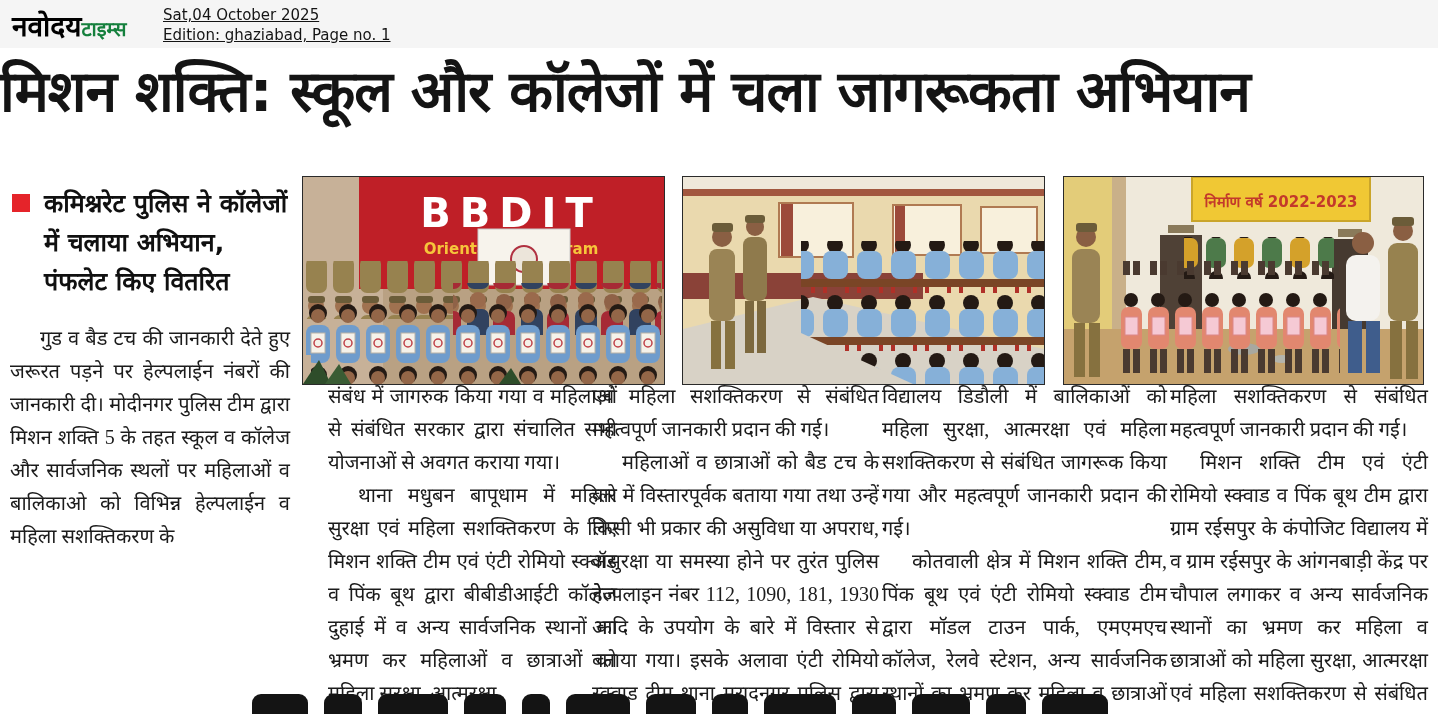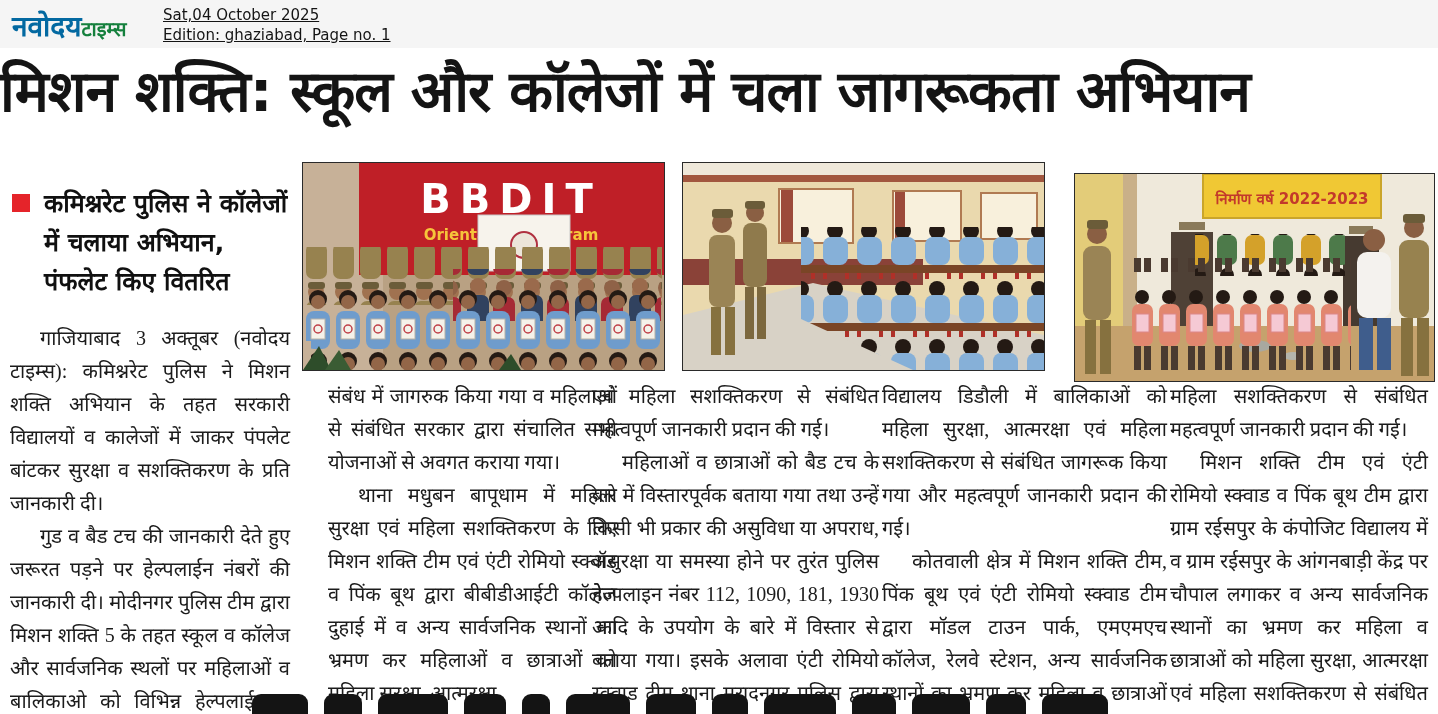--- a/index.html
+++ b/index.html
@@ -1,21 +1,21 @@
 <!DOCTYPE html>
 <html><head>
 <meta charset="utf-8">
 <style>
   html,body{margin:0;padding:0;background:#ffffff;}
   .page{position:relative;width:1438px;height:714px;overflow:hidden;background:#ffffff;
         font-family:"Liberation Serif",serif;}
   
   .masthead{position:absolute;left:0;top:0;width:1438px;height:48px;background:#f5f5f5;}
   .logo{position:absolute;left:12px;top:6px;white-space:nowrap;}
-  .logo-main{color:#0369a1;font-weight:bold;font-size:28px;font-family:"DejaVu Sans",sans-serif;}
+  .logo-main{color:#000000;font-weight:bold;font-size:28px;font-family:"DejaVu Sans",sans-serif;}
   .logo-sub{color:#15803d;font-size:20px;font-weight:bold;font-family:Liberation Sans, sans-serif;}
   .dateblock{position:absolute;left:163px;top:5px;font-family:"DejaVu Sans",sans-serif;
              font-size:15px;line-height:20px;color:#141414;text-decoration:underline;}
   
   .headline{position:absolute;left:0;top:50px;margin:0;width:1426px;overflow:hidden;
             font-family:"DejaVu Sans",sans-serif;font-size:57px;font-weight:800;color:#141414;
             white-space:nowrap;letter-spacing:-1px;}
   
   .subhead{position:absolute;left:10px;top:184px;width:284px;padding-left:34px;box-sizing:border-box;
            font-family:"DejaVu Sans",sans-serif;font-size:25px;line-height:39px;font-weight:700;color:#101010;}
@@ -23,21 +23,21 @@
   
   .col{position:absolute;font-size:20px;line-height:33px;text-align:justify;color:#1b1b1b;}
   .col p{margin:0;}
   .col p.indent{text-indent:30px;}
   #col1{left:10px;top:322px;width:280px;}
   #col2{left:296px;top:380px;width:289px;margin-left:32px;}
   #col3{left:592px;top:380px;width:287px;}
   #col4{left:882px;top:380px;width:285px;}
   #col5{left:1170px;top:380px;width:258px;}
   
-  .photo{position:absolute;top:162px;border:1px solid #2a2a2a;background:#5eead4;}
+  .photo{position:absolute;top:176px;border:1px solid #2a2a2a;background:#5eead4;}
   #photo1{left:302px;width:361px;height:207px;}
   #photo2{left:682px;width:361px;height:207px;}
   #photo3{left:1063px;width:359px;height:207px;}
   .photo svg{display:block;width:100%;height:100%;}
   
   .cropstrip{position:absolute;left:252px;top:694px;width:1000px;height:20px;
              display:flex;align-items:flex-end;gap:16px;}
   .blob{background:#141414;height:20px;border-radius:9px 9px 0 0;flex:0 0 auto;}
 </style>
 </head>
@@ -136,21 +136,21 @@
         <rect x="29" y="46" width="21" height="9" rx="3" fill="#6b5c39"></rect>
         <rect x="28" y="144" width="10" height="48" fill="#86713f"></rect>
         <rect x="42" y="144" width="10" height="48" fill="#86713f"></rect>
       </g>
 
       <rect x="118" y="64" width="243" height="143" fill="url(#p2stu)"></rect>
       <polygon points="118,207 118,156 230,207" fill="#d8d2c6"></polygon>
     </svg>
   </figure>
 
-  <figure class="photo" id="photo3" style="margin:11px">
+  <figure class="photo" id="photo3" style="margin:0">
     <svg viewBox="0 0 359 207" preserveAspectRatio="none">
       <defs>
         <pattern id="p3child" width="27" height="112" patternUnits="userSpaceOnUse">
           <circle cx="13" cy="11" r="7" fill="#241a14"></circle>
           <rect x="3" y="18" width="21" height="42" rx="7" fill="#e2876f"></rect>
           <rect x="7" y="28" width="13" height="18" fill="#f5c9d4" stroke="#d88" stroke-width="1"></rect>
           <rect x="5" y="60" width="7" height="38" fill="#4a3a30"></rect>
           <rect x="15" y="60" width="7" height="38" fill="#4a3a30"></rect>
         </pattern>
         <pattern id="p3teach" width="56" height="46" patternUnits="userSpaceOnUse">
@@ -194,21 +194,20 @@
         <rect x="324" y="66" width="30" height="78" rx="9" fill="#97824f"></rect>
         <circle cx="339" cy="54" r="10" fill="#8a5f43"></circle>
         <rect x="328" y="40" width="22" height="9" rx="3" fill="#6b5c39"></rect>
         <rect x="326" y="144" width="12" height="58" fill="#86713f"></rect>
         <rect x="342" y="144" width="12" height="58" fill="#86713f"></rect>
       </g>
     </svg>
   </figure>
 
   <div class="col" id="col1">
-    <p class="indent">गाजियाबाद 3 अक्तूबर (नवोदय टाइम्स): कमिश्नरेट पुलिस ने मिशन शक्ति अभियान के तहत सरकारी विद्यालयों व कालेजों में जाकर पंपलेट बांटकर सुरक्षा व सशक्तिकरण के प्रति जानकारी दी।</p>
     <p class="indent">गुड व बैड टच की जानकारी देते हुए जरूरत पड़ने पर हेल्पलाईन नंबरों की जानकारी दी। मोदीनगर पुलिस टीम द्वारा मिशन शक्ति 5 के तहत स्कूल व कॉलेज और सार्वजनिक स्थलों पर महिलाओं व बालिकाओ को विभिन्न हेल्पलाईन व महिला सशक्तिकरण के</p>
   </div>
   <div class="col" id="col2">
     <p>संबंध में जागरुक किया गया व महिलाओं से संबंधित सरकार द्वारा संचालित सभी योजनाओं से अवगत कराया गया।</p>
     <p class="indent">थाना मधुबन बापूधाम में महिला सुरक्षा एवं महिला सशक्तिकरण के लिए मिशन शक्ति टीम एवं एंटी रोमियो स्क्वॉड व पिंक बूथ द्वारा बीबीडीआईटी कॉलेज दुहाई में व अन्य सार्वजनिक स्थानों का भ्रमण कर महिलाओं व छात्राओं को महिला सुरक्षा, आत्मरक्षा</p>
   </div>
   <div class="col" id="col3">
     <p>एवं महिला सशक्तिकरण से संबंधित महत्वपूर्ण जानकारी प्रदान की गई।</p>
     <p class="indent">महिलाओं व छात्राओं को बैड टच के बारे में विस्तारपूर्वक बताया गया तथा उन्हें किसी भी प्रकार की असुविधा या अपराध, असुरक्षा या समस्या होने पर तुरंत पुलिस हेल्पलाइन नंबर 112, 1090, 181, 1930 आदि के उपयोग के बारे में विस्तार से बताया गया। इसके अलावा एंटी रोमियो स्क्वाड टीम थाना मुरादनगर पुलिस द्वारा कंपोजिट</p>
   </div>

